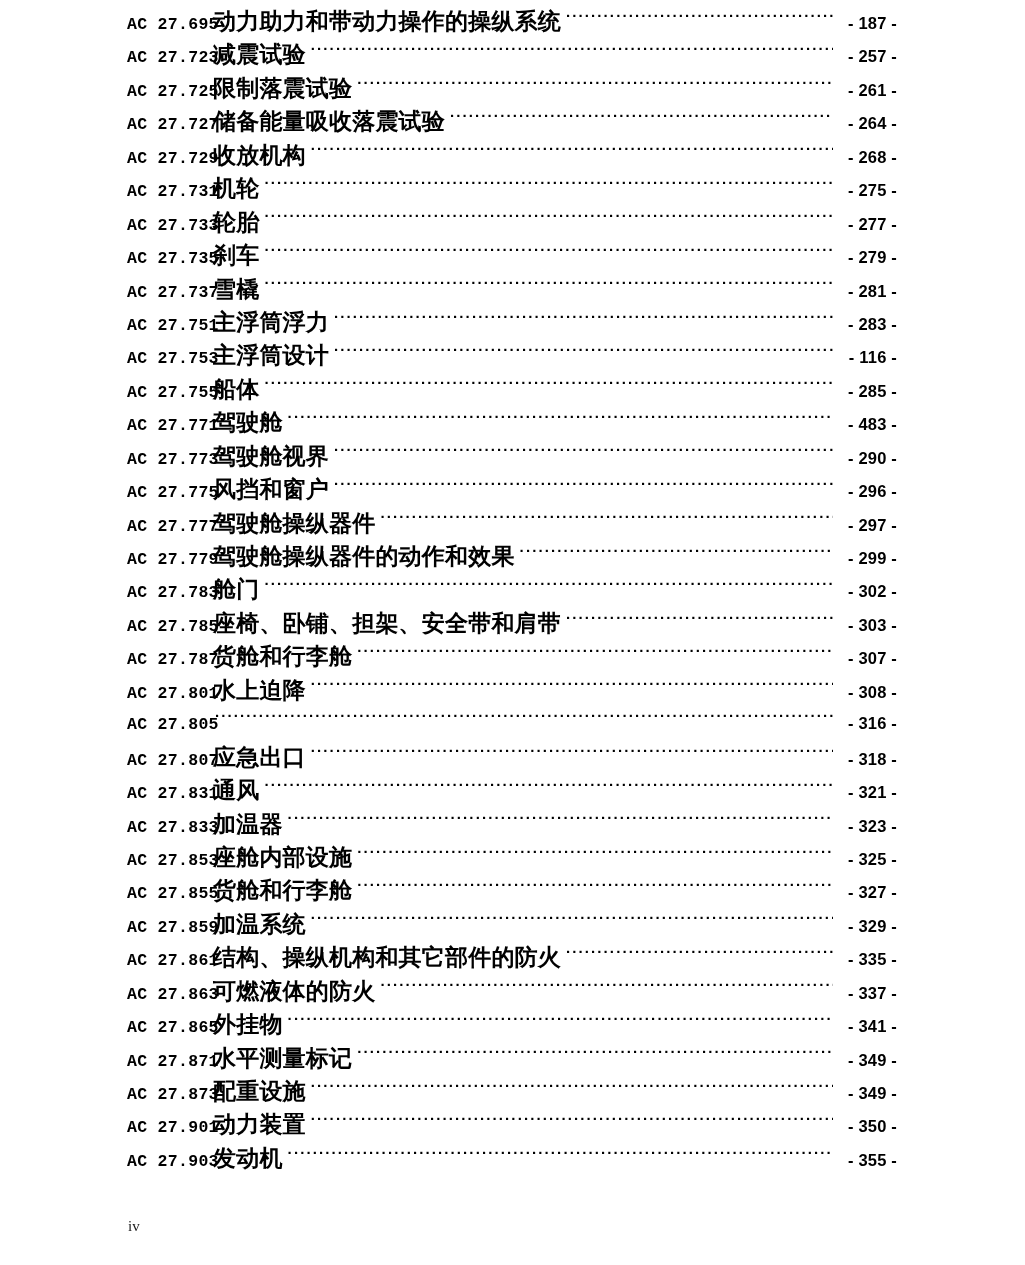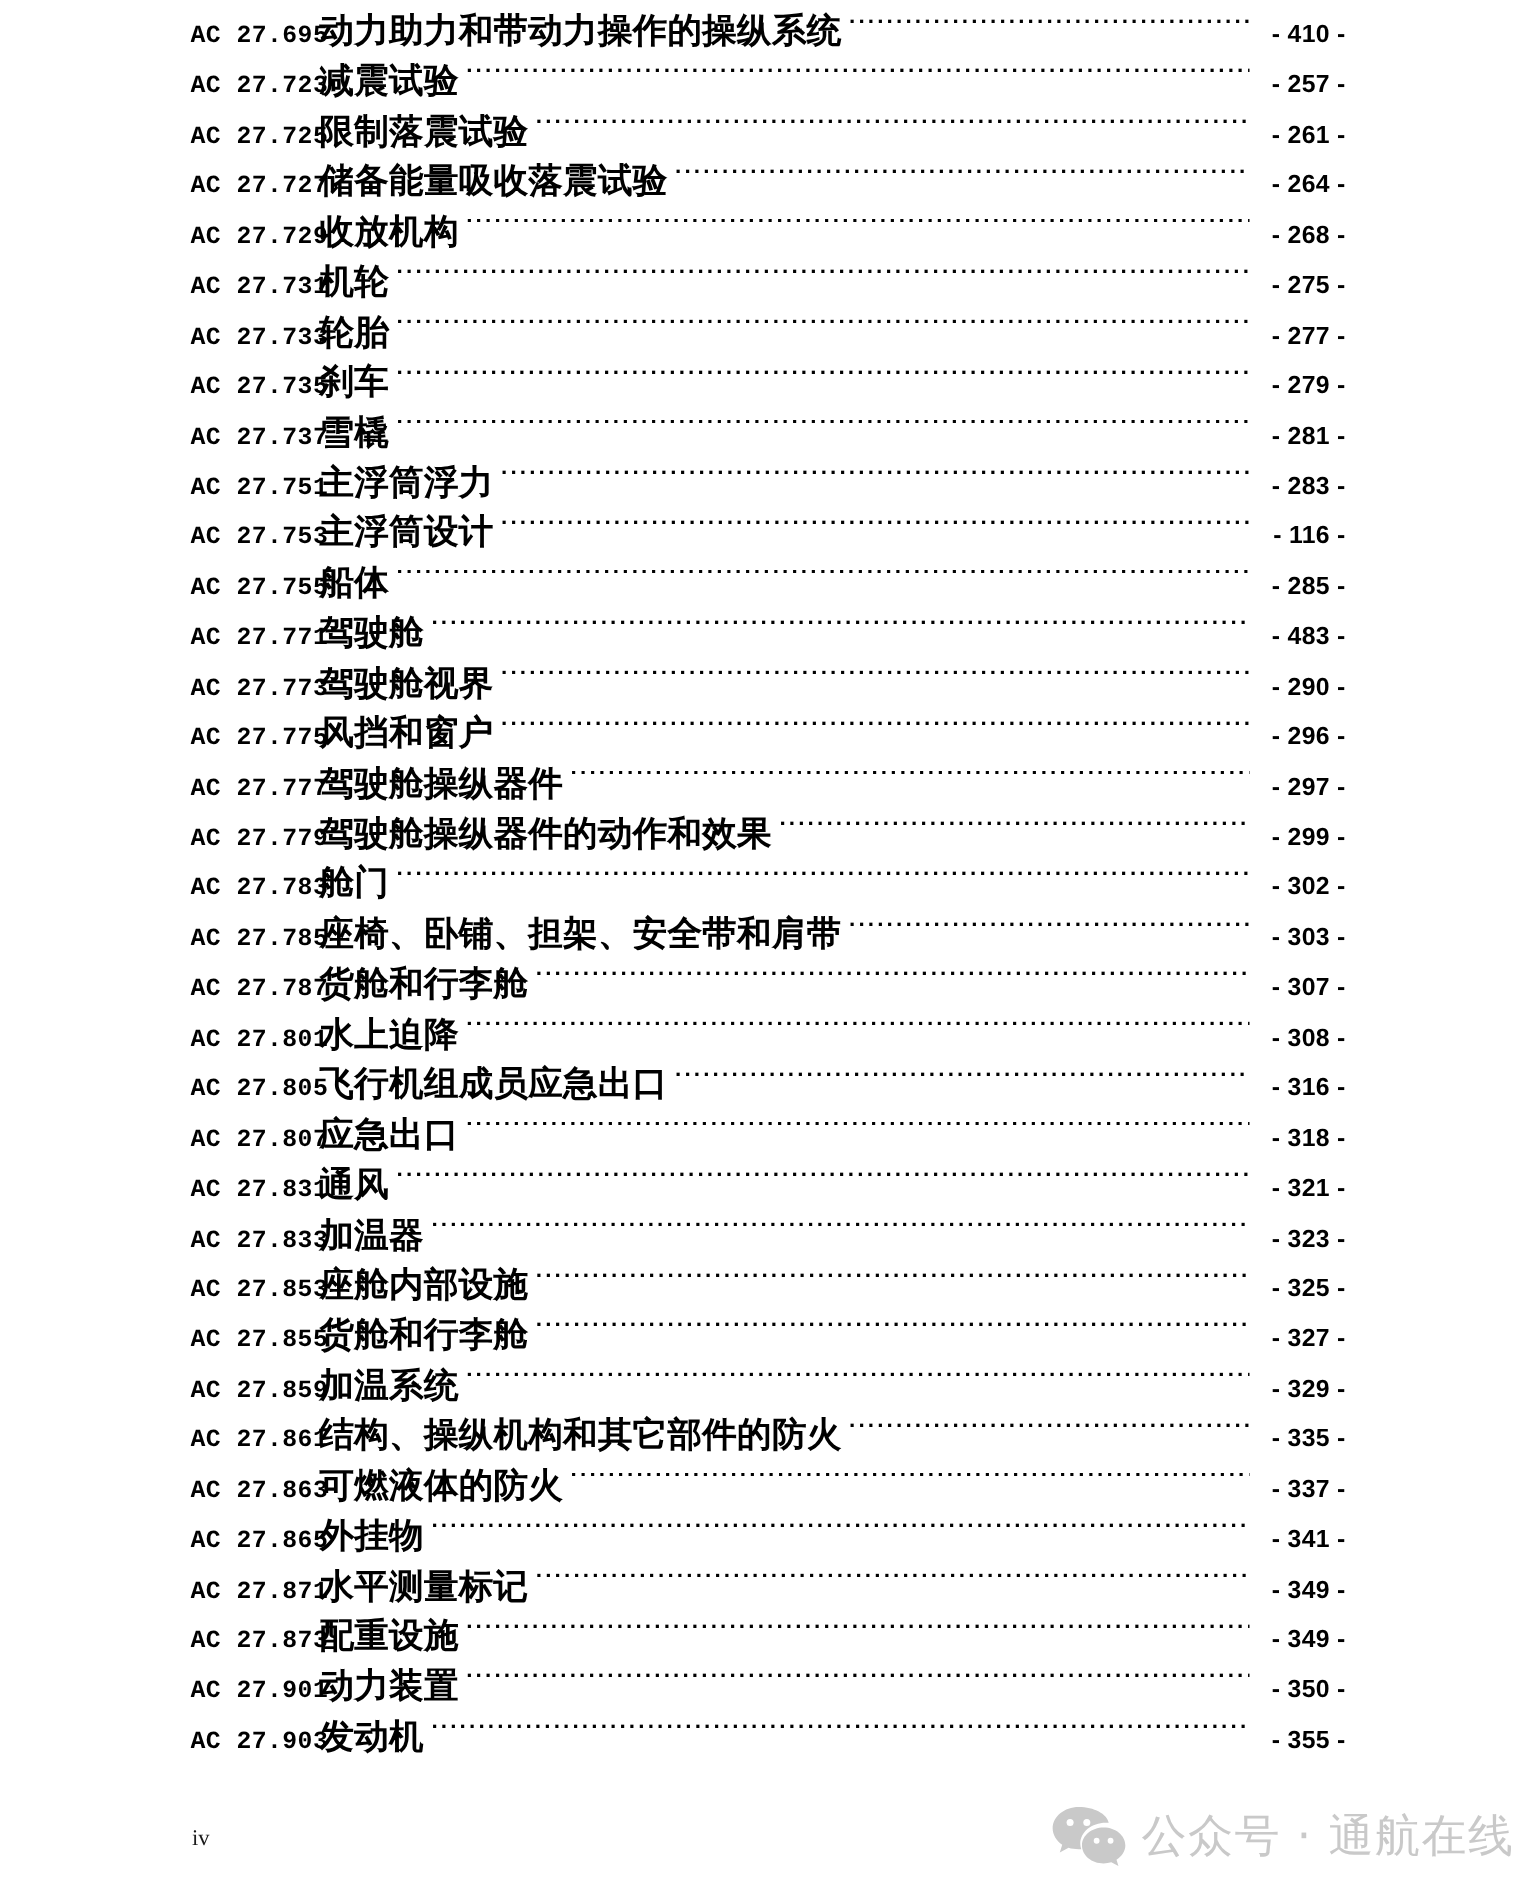--- a/index.html
+++ b/index.html
@@ -128,21 +128,21 @@
 </head>
 <body>
 
 <div id="toc-page">
 
   <div id="toc-list">
       <div class="toc-row">
         <span class="toc-code">AC 27.695</span>
         <span class="toc-title">动力助力和带动力操作的操纵系统</span>
         <span class="toc-leader"></span>
-        <span class="toc-page-num">- 410 -</span>
+        <span class="toc-page-num">- 187 -</span>
       </div>
       <div class="toc-row">
         <span class="toc-code">AC 27.723</span>
         <span class="toc-title">减震试验</span>
         <span class="toc-leader"></span>
         <span class="toc-page-num">- 257 -</span>
       </div>
       <div class="toc-row">
         <span class="toc-code">AC 27.725</span>
         <span class="toc-title">限制落震试验</span>
@@ -252,21 +252,20 @@
         <span class="toc-page-num">- 307 -</span>
       </div>
       <div class="toc-row">
         <span class="toc-code">AC 27.801</span>
         <span class="toc-title">水上迫降</span>
         <span class="toc-leader"></span>
         <span class="toc-page-num">- 308 -</span>
       </div>
       <div class="toc-row">
         <span class="toc-code">AC 27.805</span>
-        <span class="toc-title">飞行机组成员应急出口</span>
         <span class="toc-leader"></span>
         <span class="toc-page-num">- 316 -</span>
       </div>
       <div class="toc-row">
         <span class="toc-code">AC 27.807</span>
         <span class="toc-title">应急出口</span>
         <span class="toc-leader"></span>
         <span class="toc-page-num">- 318 -</span>
       </div>
       <div class="toc-row">
@@ -338,25 +337,14 @@
       <div class="toc-row">
         <span class="toc-code">AC 27.903</span>
         <span class="toc-title">发动机</span>
         <span class="toc-leader"></span>
         <span class="toc-page-num">- 355 -</span>
       </div>
     </div>
 
   <div id="page-footer">iv</div>
 
-  <div id="watermark">
-    <svg class="wm-icon" viewBox="0 0 64 52" aria-hidden="true">
-      <path fill="#c9c9c9" d="M23.5 2C11.6 2 2 9.9 2 19.7c0 5.5 3.1 10.4 7.9 13.6l-2 6.3 7.2-3.8c2.6 0.8 5.4 1.2 8.4 1.2 0.7 0 1.4 0 2.1-0.1-0.5-1.5-0.8-3-0.8-4.6 0-9.6 9.4-17.3 21-17.3 0.9 0 1.7 0 2.5 0.1C46.8 7.6 36.2 2 23.5 2z"></path>
-      <circle fill="#ffffff" cx="16.4" cy="14.8" r="2.9"></circle>
-      <circle fill="#ffffff" cx="30.2" cy="14.8" r="2.9"></circle>
-      <path fill="#c9c9c9" d="M62 33.8c0-8.2-8-14.8-17.9-14.8S26.2 25.6 26.2 33.8s8 14.8 17.9 14.8c2.2 0 4.3-0.3 6.3-0.9l5.9 3.1-1.6-5.2C58.7 42.9 62 38.7 62 33.8z"></path>
-      <circle fill="#ffffff" cx="38.3" cy="29.9" r="2.4"></circle>
-      <circle fill="#ffffff" cx="49.8" cy="29.9" r="2.4"></circle>
-    </svg>
-    <span class="wm-text">公众号 · 通航在线</span>
-  </div>
 
 </div>
 
 </body></html>

